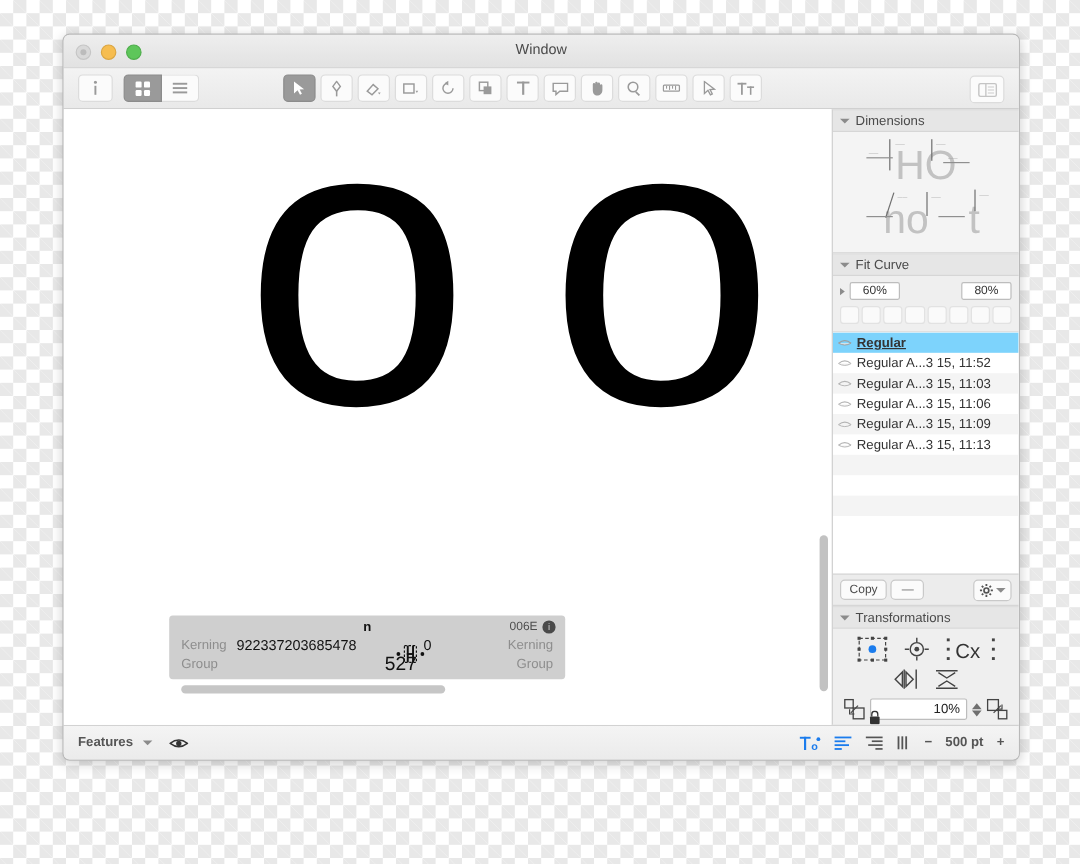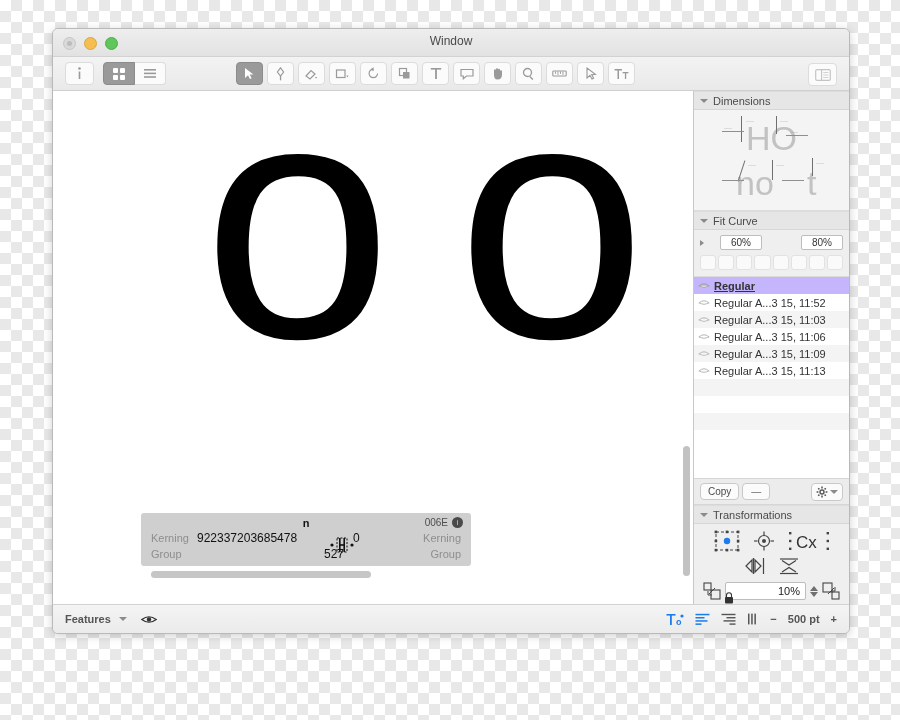--- a/index.html
+++ b/index.html
@@ -98,21 +98,21 @@
     padding:2px 0 4px 0;
   }
   #kern-top{display:flex;align-items:center;height:15px;position:relative;}
   #kern-char{position:absolute;left:0;right:0;text-align:center;color:#111;font-weight:bold;font-size:11px;}
   #kern-code{position:absolute;right:8px;display:flex;align-items:center;gap:4px;color:#4d4d4d;font-size:10px;}
   .codedot{width:11px;height:11px;border-radius:50%;background:#4a4a4a;color:#cfcfcf;font-size:8px;
     display:flex;align-items:center;justify-content:center;line-height:1;}
   .kernrow{display:flex;align-items:center;height:16px;position:relative;padding:0 10px;}
   .kl{width:56px;}
   .kr{width:56px;text-align:right;position:absolute;right:10px;}
-  .kc{flex:1;text-align:center;color:#111;font-size:12px;position:relative;}
+  .kc{flex:1;text-align:center;color:#111;font-size:16px;position:relative;}
   .kvleft{position:absolute;left:56px;color:#111;font-size:12px;}
   .kvright{position:absolute;left:212px;color:#111;font-size:12px;}
   #kernhandle{
     position:absolute;left:188px;top:22px;width:26px;height:20px;
     display:flex;align-items:center;justify-content:center;color:#111;
   }
   #hscroll{
     position:absolute;left:98px;bottom:26px;width:220px;height:7px;
     border-radius:4px;background:#c6c6c6;
   }
@@ -129,31 +129,31 @@
     color:#4a4a4a;
   }
   .tri{width:0;height:0;border-left:4px solid #8b8b8b;border-top:3.5px solid transparent;border-bottom:3.5px solid transparent;}
   .tri.down{border-left:4px solid transparent;border-right:4px solid transparent;border-top:4.5px solid #8b8b8b;border-bottom:0;}
   #dimbox{height:100px;background:#f4f4f4;position:relative;border-bottom:1px solid #dcdcdc;}
   .dimglyph{position:absolute;color:#c2c2c2;font-size:34px;line-height:1;font-family:"Liberation Sans", sans-serif;}
   .dimline{position:absolute;background:#8f8f8f;}
   .dimtick{position:absolute;background:#6f6f6f;}
   .dimlabel{position:absolute;font-size:4px;color:#9a9a9a;}
   #fitcurve{padding:5px 6px 6px 6px;background:#efefef;border-bottom:1px solid #dcdcdc;}
-  #fcrow{display:flex;align-items:center;gap:16px;}
+  #fcrow{display:flex;align-items:center;gap:4px;}
   .pct{
     background:#ffffff;border:1px solid #bdbdbd;border-radius:2px;
     font-size:10px;color:#333;text-align:center;padding:1px 0;width:40px;
   }
   #fcbuttons{display:flex;gap:2px;margin-top:5px;}
   .fcb{flex:1;height:13px;border-radius:3px;background:#fafafa;border:1px solid #e2e2e2;}
   #layerlist{flex:1;overflow:hidden;background:#ffffff;}
   .layerrow{display:flex;align-items:center;gap:4px;height:17px;padding:0 4px;white-space:nowrap;overflow:hidden;}
   .layerrow.alt{background:#f4f4f4;}
-  .layerrow.head{background:#c4b5fd;font-weight:bold;text-decoration:underline;}
+  .layerrow.head{background:#7dd3fc;font-weight:bold;text-decoration:underline;}
   .eye{width:12px;height:9px;flex:0 0 12px;}
   .emptyrow{height:17px;}
   .emptyrow.alt{background:#f4f4f4;}
   #layertools{
     display:flex;align-items:center;gap:3px;height:25px;padding:0 6px;
     background:#ececec;border-top:1px solid #d6d6d6;border-bottom:1px solid #d6d6d6;
   }
   .lbtn{
     background:#fbfbfb;border:1px solid #c9c9c9;border-radius:4px;
     font-size:10px;color:#4a4a4a;padding:2px 7px;

